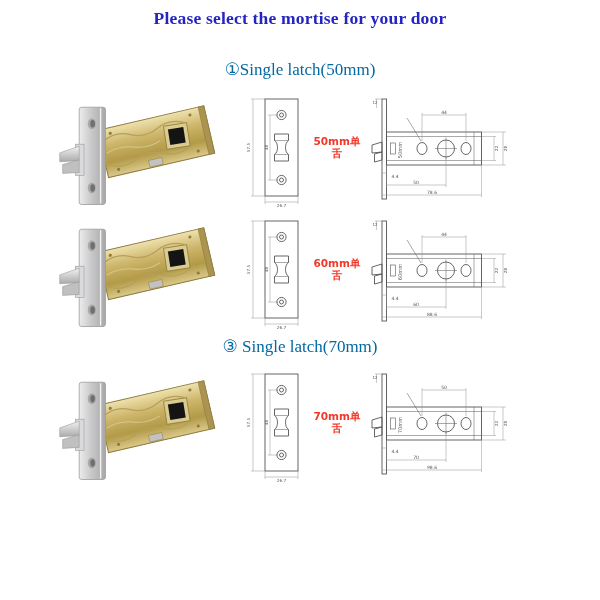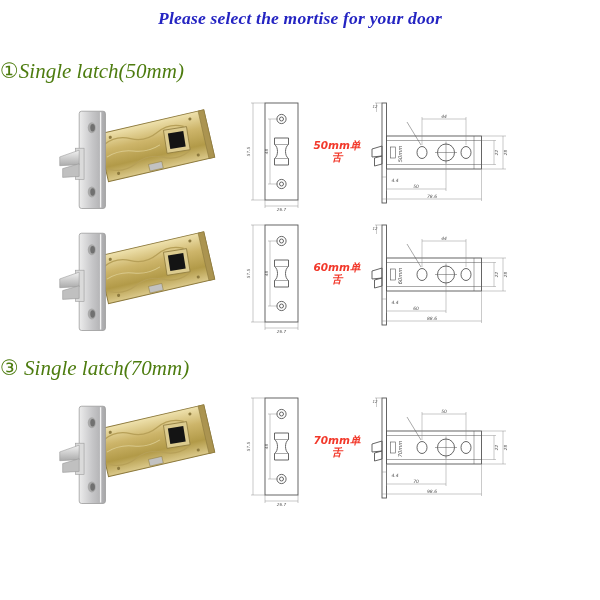--- a/index.html
+++ b/index.html
@@ -1,21 +1,21 @@
 <!DOCTYPE html>
 <html><head>
 <meta charset="utf-8">
 <style>
   html,body{margin:0;padding:0;}
   body{width:600px;height:600px;background:#ffffff;font-family:"Liberation Serif","DejaVu Sans",serif;overflow:hidden;}
-  .page{position:relative;width:600px;height:600px;background:#fff;font-style:italic;}
+  .page{position:relative;width:600px;height:600px;background:#fff;}
   .title{padding-top:8px;text-align:center;color:#2424c2;font-weight:bold;font-size:17.5px;letter-spacing:0.2px;}
-  .opt-label{color:#4d7c0f;font-size:21px;margin:30px 0 10px 0;}
+  .opt-label{text-align:center;color:#0369a1;font-size:17px;margin:30px 0 10px 0;}
   .sec2 .opt-label{margin-top:20px;}
-  .sec3 .opt-label{margin-top:18px;margin-bottom:8px;}
+  .sec3 .opt-label{margin-top:2px;margin-bottom:8px;}
   .row{display:flex;align-items:center;height:122px;padding-left:50px;}
   .photo{width:180px;height:122px;flex:0 0 auto;}
   .face{margin-left:10px;flex:0 0 auto;}
   .redlab{width:50px;margin-bottom:6px;text-align:center;color:#f2382a;font-weight:bold;font-size:10.5px;font-family:"DejaVu Sans",sans-serif;flex:0 0 auto;line-height:1.1;}
   .side{flex:0 0 auto;}
   svg text{font-family:"DejaVu Sans",sans-serif;}
   .dimtxt{fill:#555;}
 </style>
 </head>
 <body>

